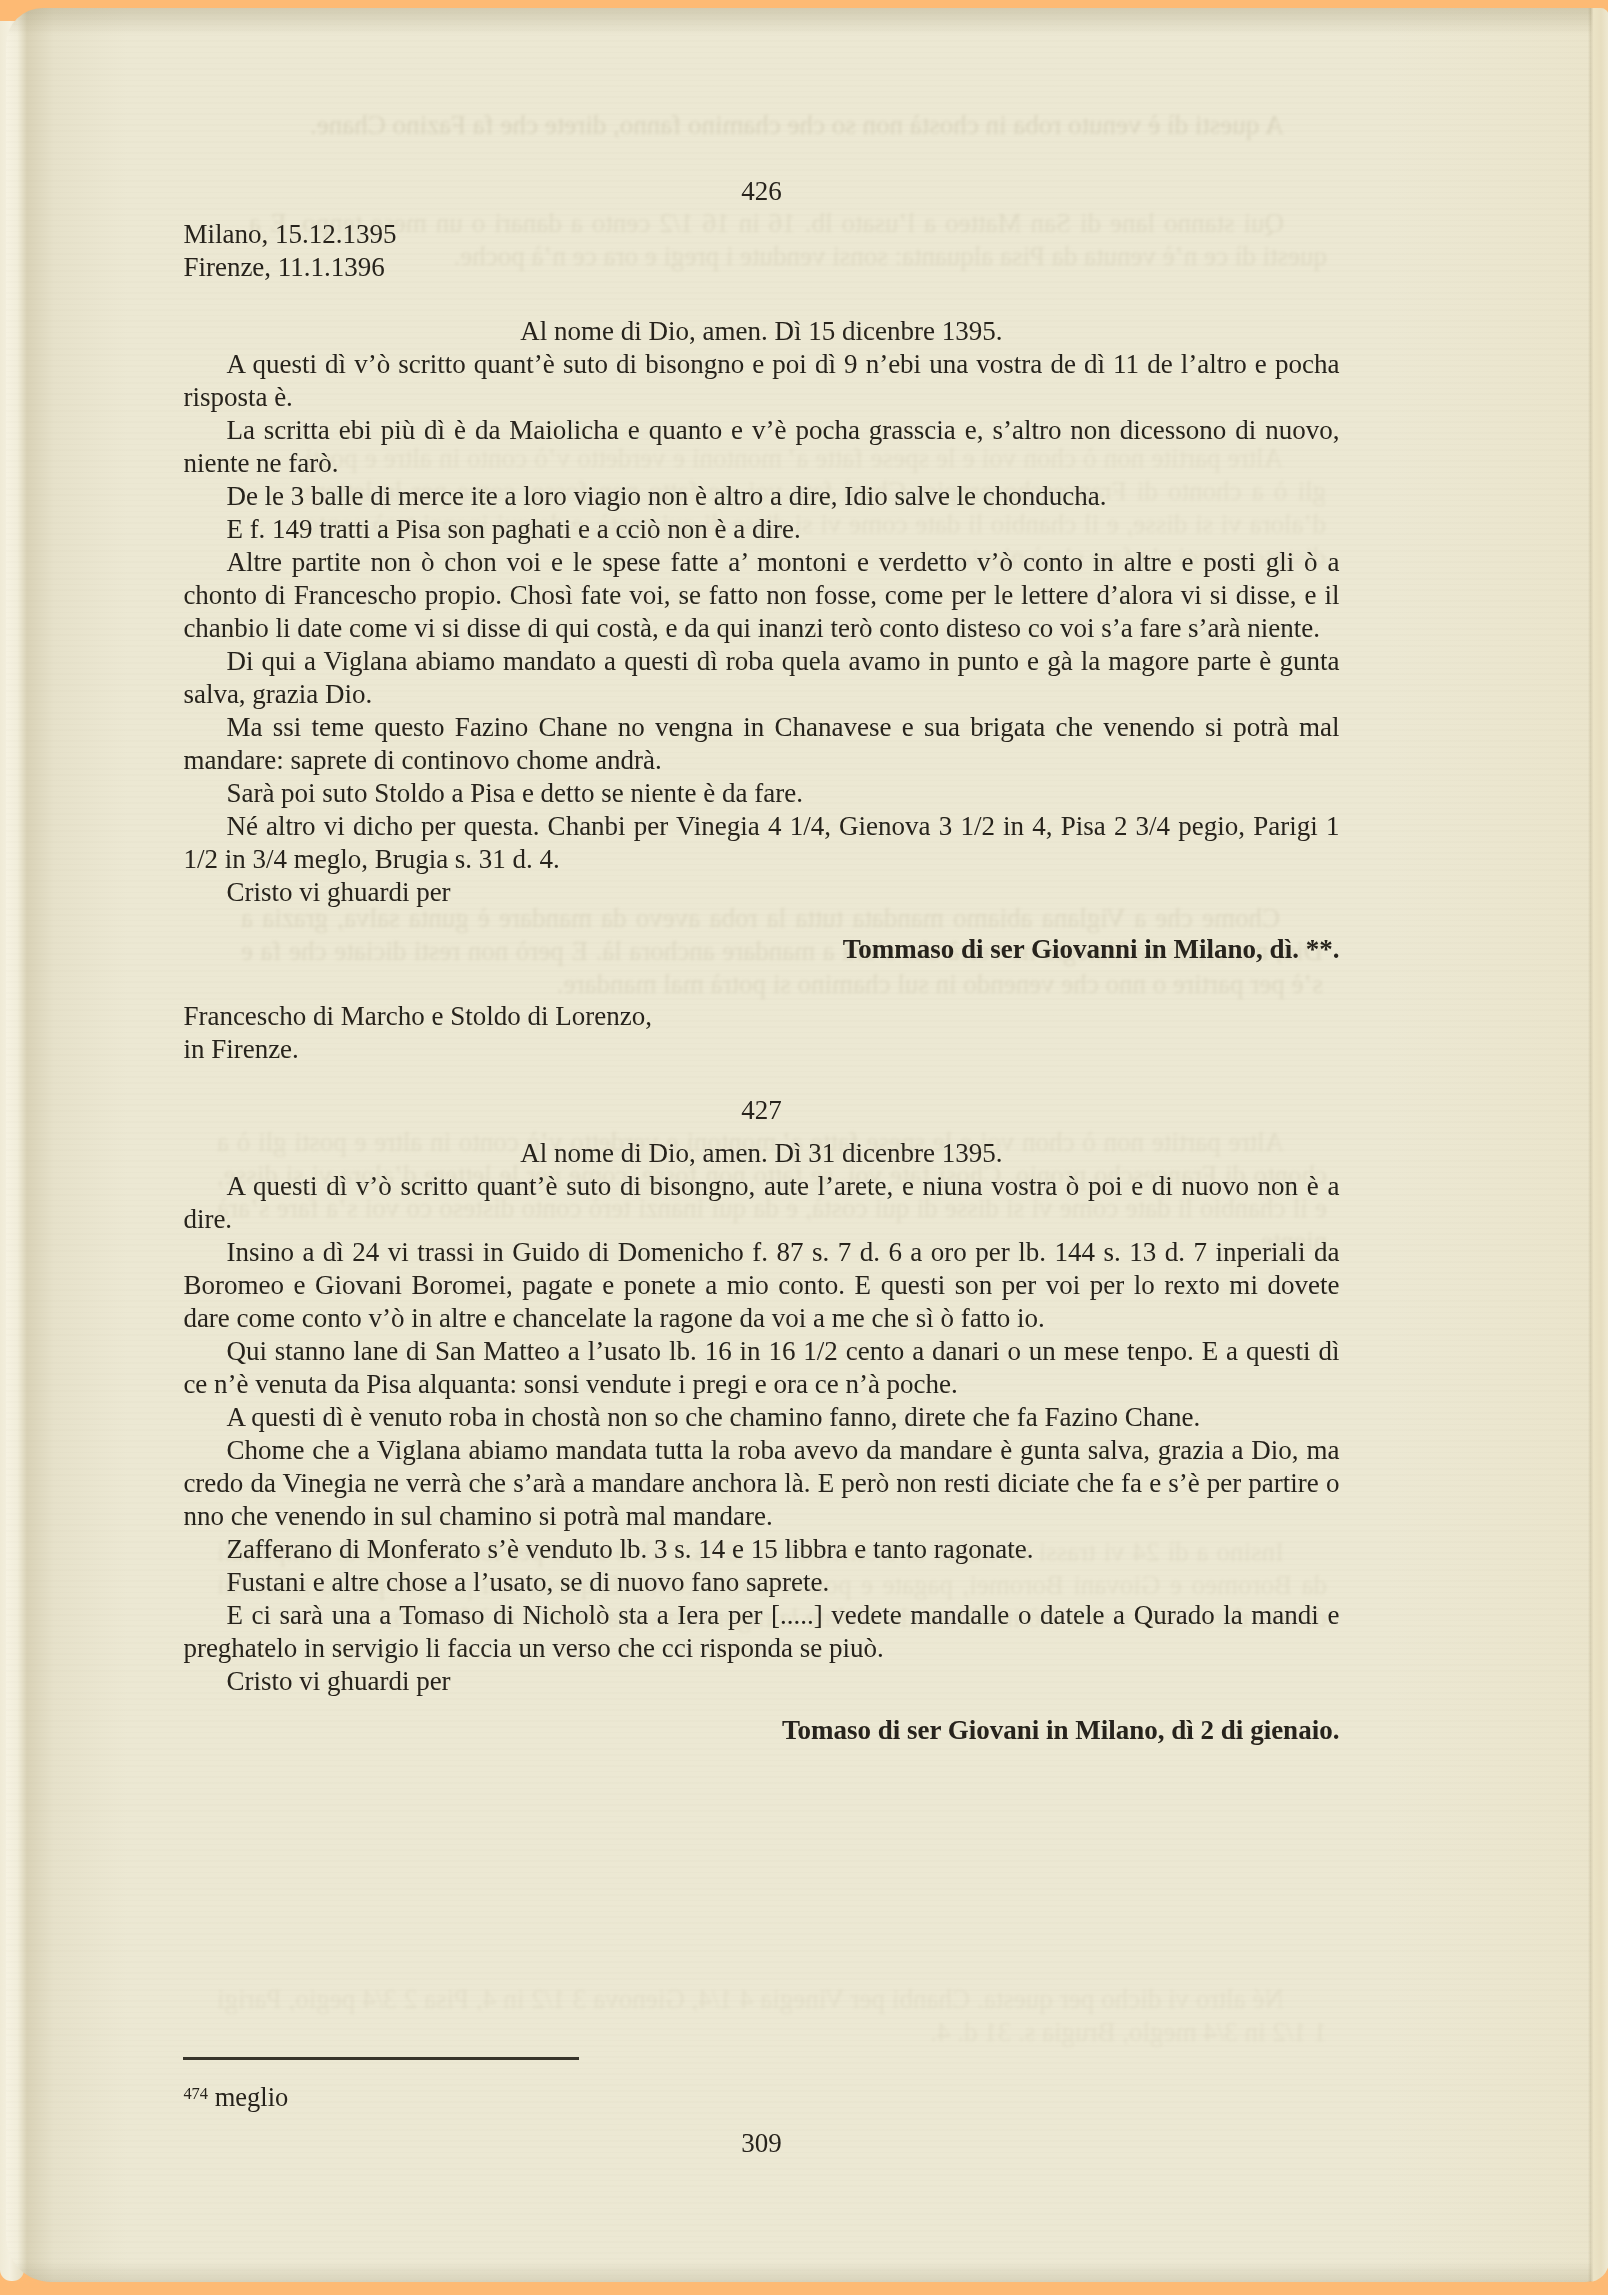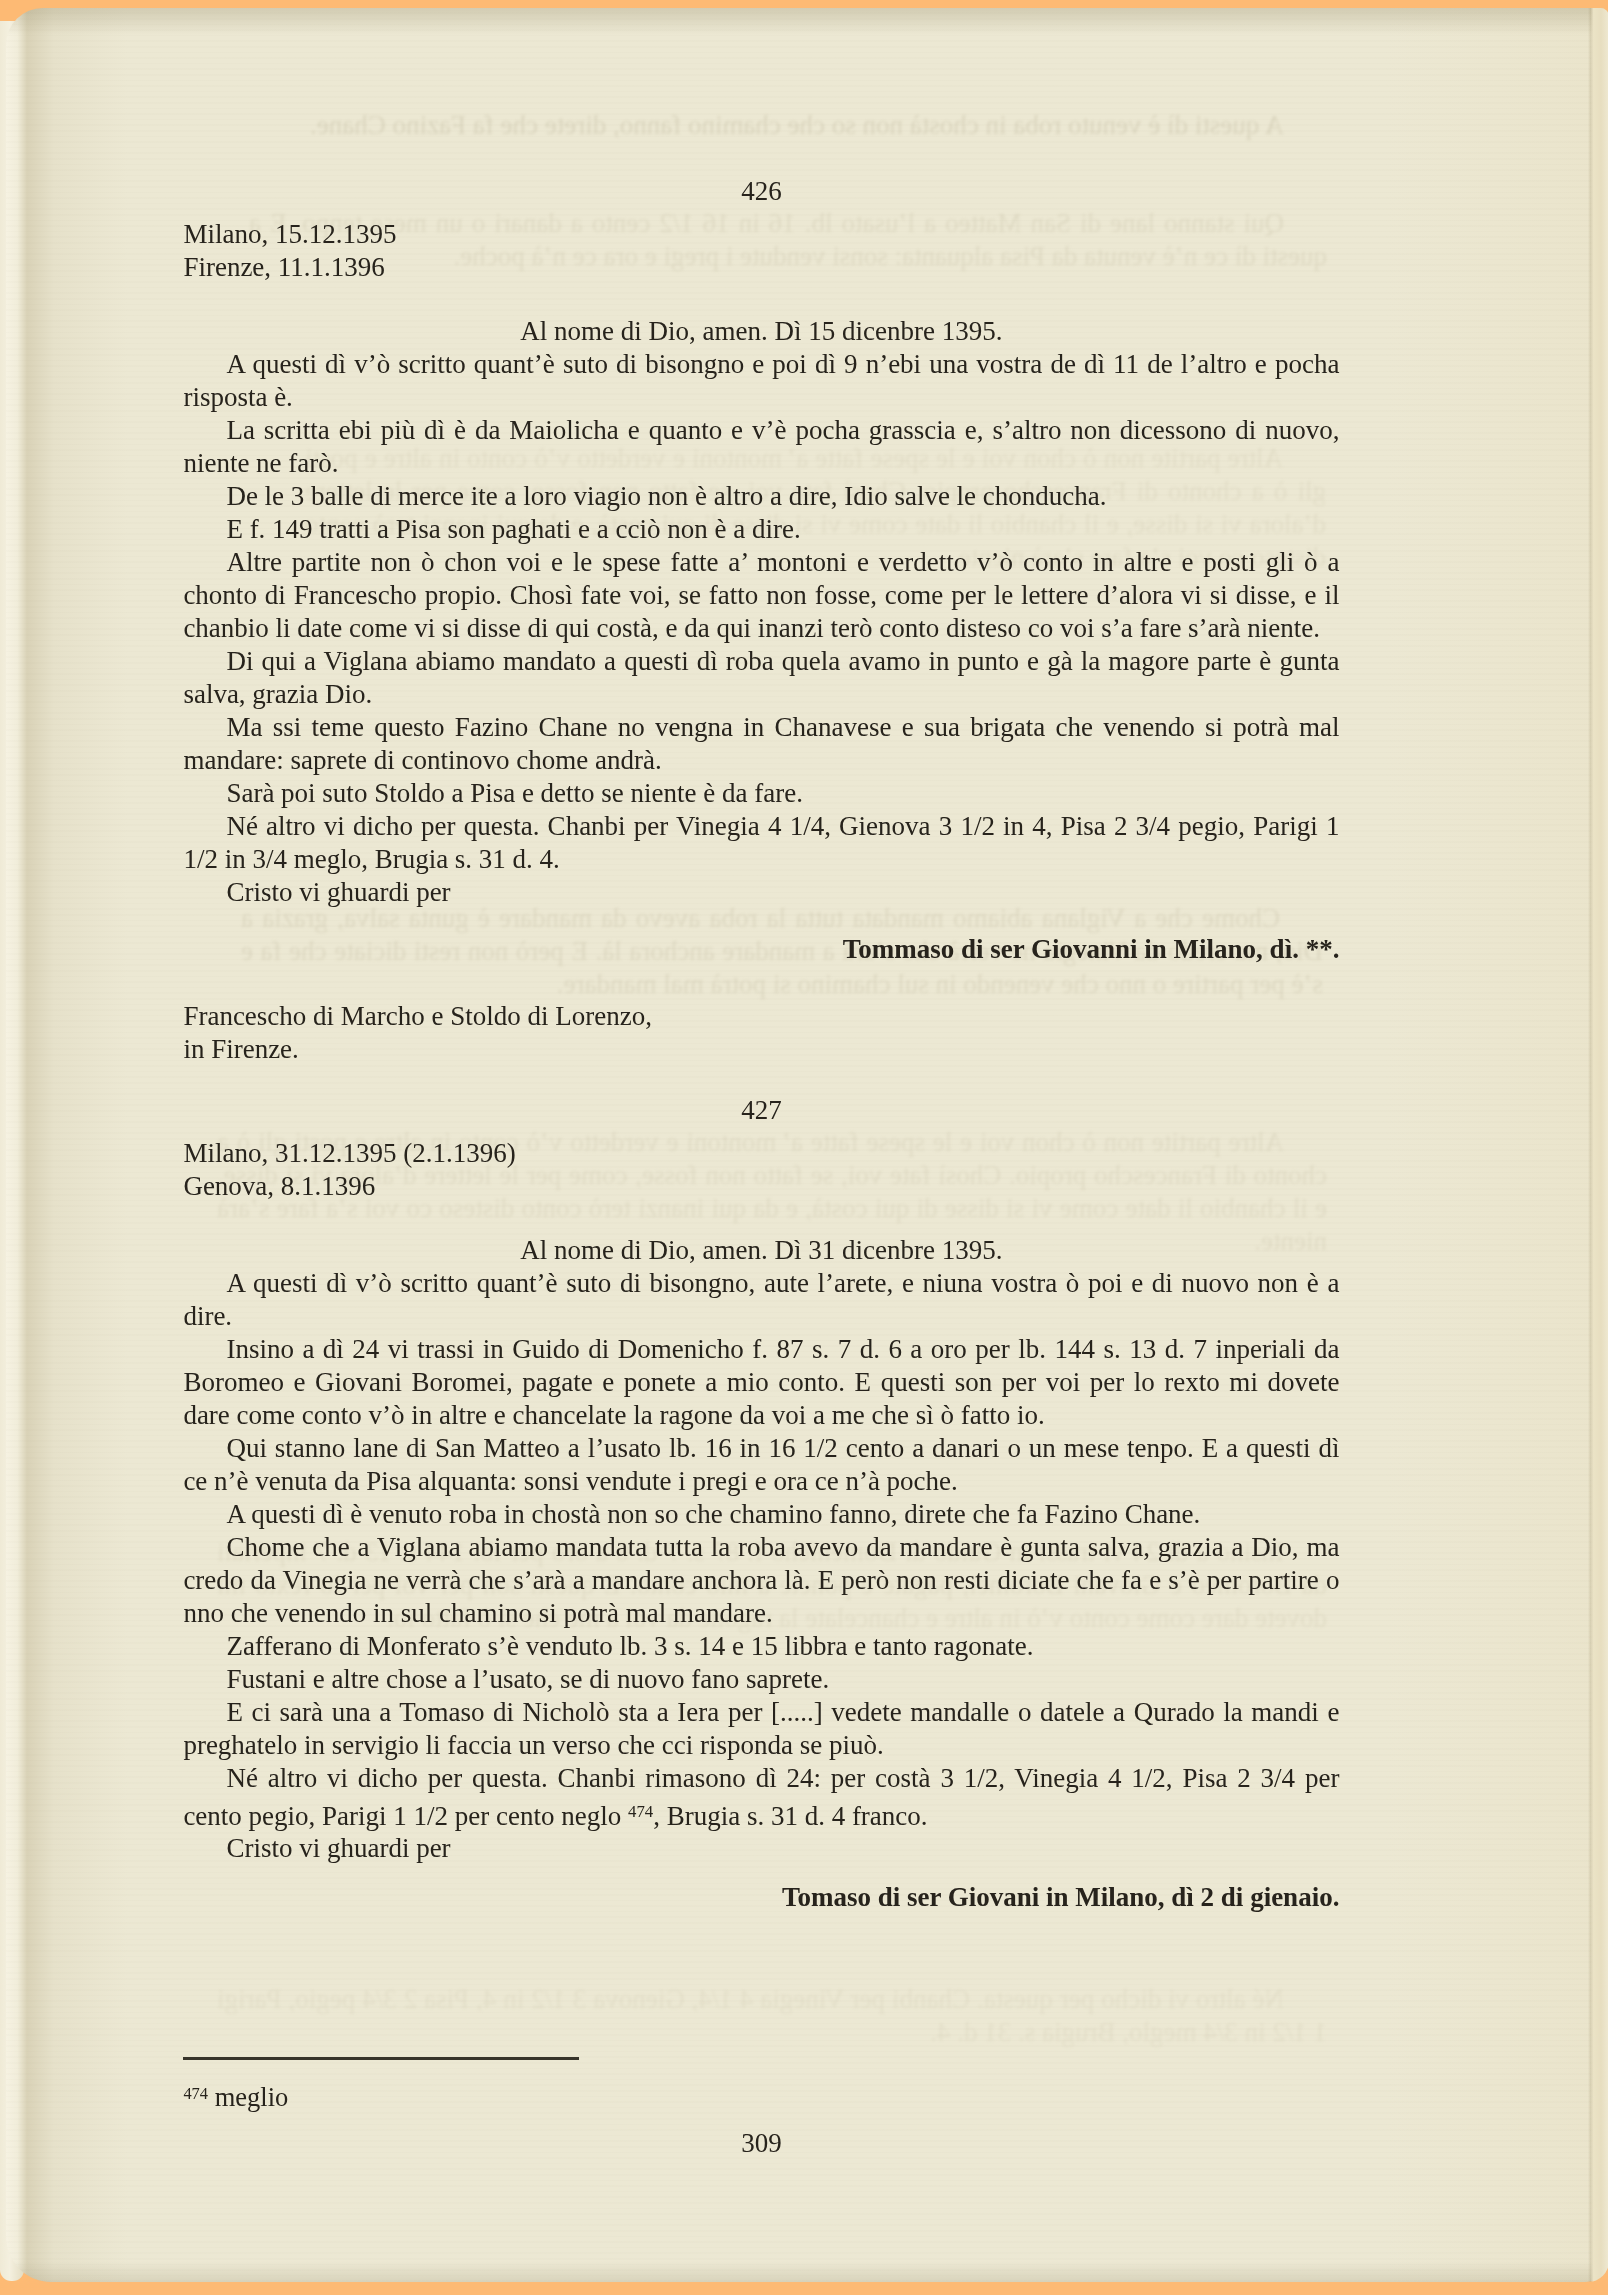--- a/index.html
+++ b/index.html
@@ -115,34 +115,29 @@
         <p>Cristo vi ghuardi per</p>
         <div class="signature sig-1">Tommaso di ser Giovanni in Milano, dì. **.</div>
         <div class="address">
           <div>Francescho di Marcho e Stoldo di Lorenzo,</div>
           <div>in Firenze.</div>
         </div>
       </section>
 
       <section class="letter" style="top:1086px">
         <div class="letter-no">427</div>
-        <div class="dateline">
-          <span>Milano, 31.12.1395 (2.1.1396)</span>
-          <span>Genova, 8.1.1396</span>
-        </div>
         <div class="salutation">Al nome di Dio, amen. Dì 31 dicenbre 1395.</div>
         <p>A questi dì v’ò scritto quant’è suto di bisongno, aute l’arete, e niuna vostra ò poi e di nuovo non è a dire.</p>
         <p>Insino a dì 24 vi trassi in Guido di Domenicho f. 87 s. 7 d. 6 a oro per lb. 144 s. 13 d. 7 inperiali da Boromeo e Giovani Boromei, pagate e ponete a mio conto. E questi son per voi per lo rexto mi dovete dare come conto v’ò in altre e chancelate la ragone da voi a me che sì ò fatto io.</p>
         <p>Qui stanno lane di San Matteo a l’usato lb. 16 in 16 1/2 cento a danari o un mese tenpo. E a questi dì ce n’è venuta da Pisa alquanta: sonsi vendute i pregi e ora ce n’à poche.</p>
         <p>A questi dì è venuto roba in chostà non so che chamino fanno, direte che fa Fazino Chane.</p>
         <p>Chome che a Viglana abiamo mandata tutta la roba avevo da mandare è gunta salva, grazia a Dio, ma credo da Vinegia ne verrà che s’arà a mandare anchora là. E però non resti diciate che fa e s’è per partire o nno che venendo in sul chamino si potrà mal mandare.</p>
         <p>Zafferano di Monferato s’è venduto lb. 3 s. 14 e 15 libbra e tanto ragonate.</p>
         <p>Fustani e altre chose a l’usato, se di nuovo fano saprete.</p>
         <p>E ci sarà una a Tomaso di Nicholò sta a Iera per [.....] vedete mandalle o datele a Qurado la mandi e preghatelo in servigio li faccia un verso che cci risponda se piuò.</p>
-        <p><span>Né altro vi dicho per questa. Chanbi rimasono dì 24: per costà 3 1/2, Vinegia 4 1/2, Pisa 2 3/4 per cento pegio, Parigi 1 1/2 per cento neglo </span><sup class="fn-sup">474</sup><span>, Brugia s. 31 d. 4 franco.</span></p>
         <p>Cristo vi ghuardi per</p>
         <div class="signature sig-2">Tomaso di ser Giovani in Milano, dì 2 di gienaio.</div>
       </section>
 
     </div>
 
     <div class="footnote-rule"></div>
     <div class="footnote"><sup class="fn-sup">474</sup> <span>meglio</span></div>
 
     <div class="page-number">309</div>

